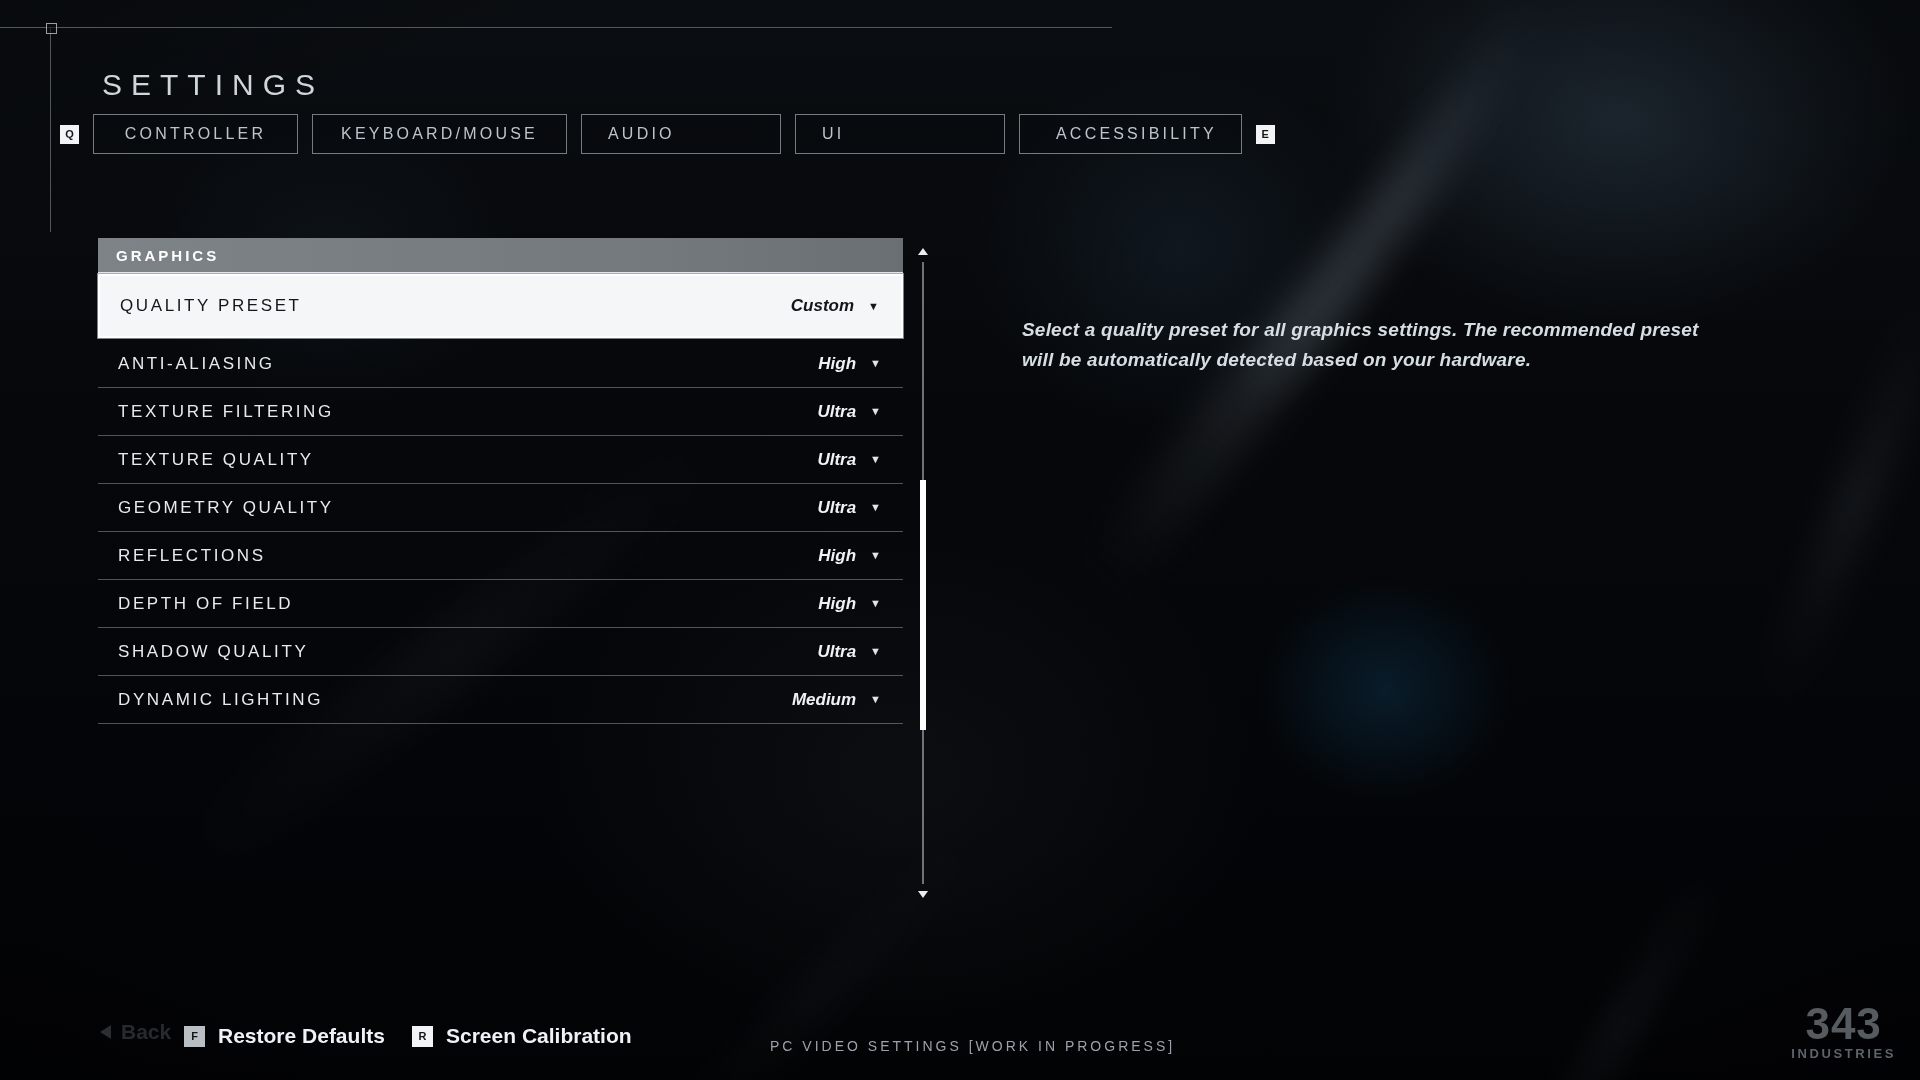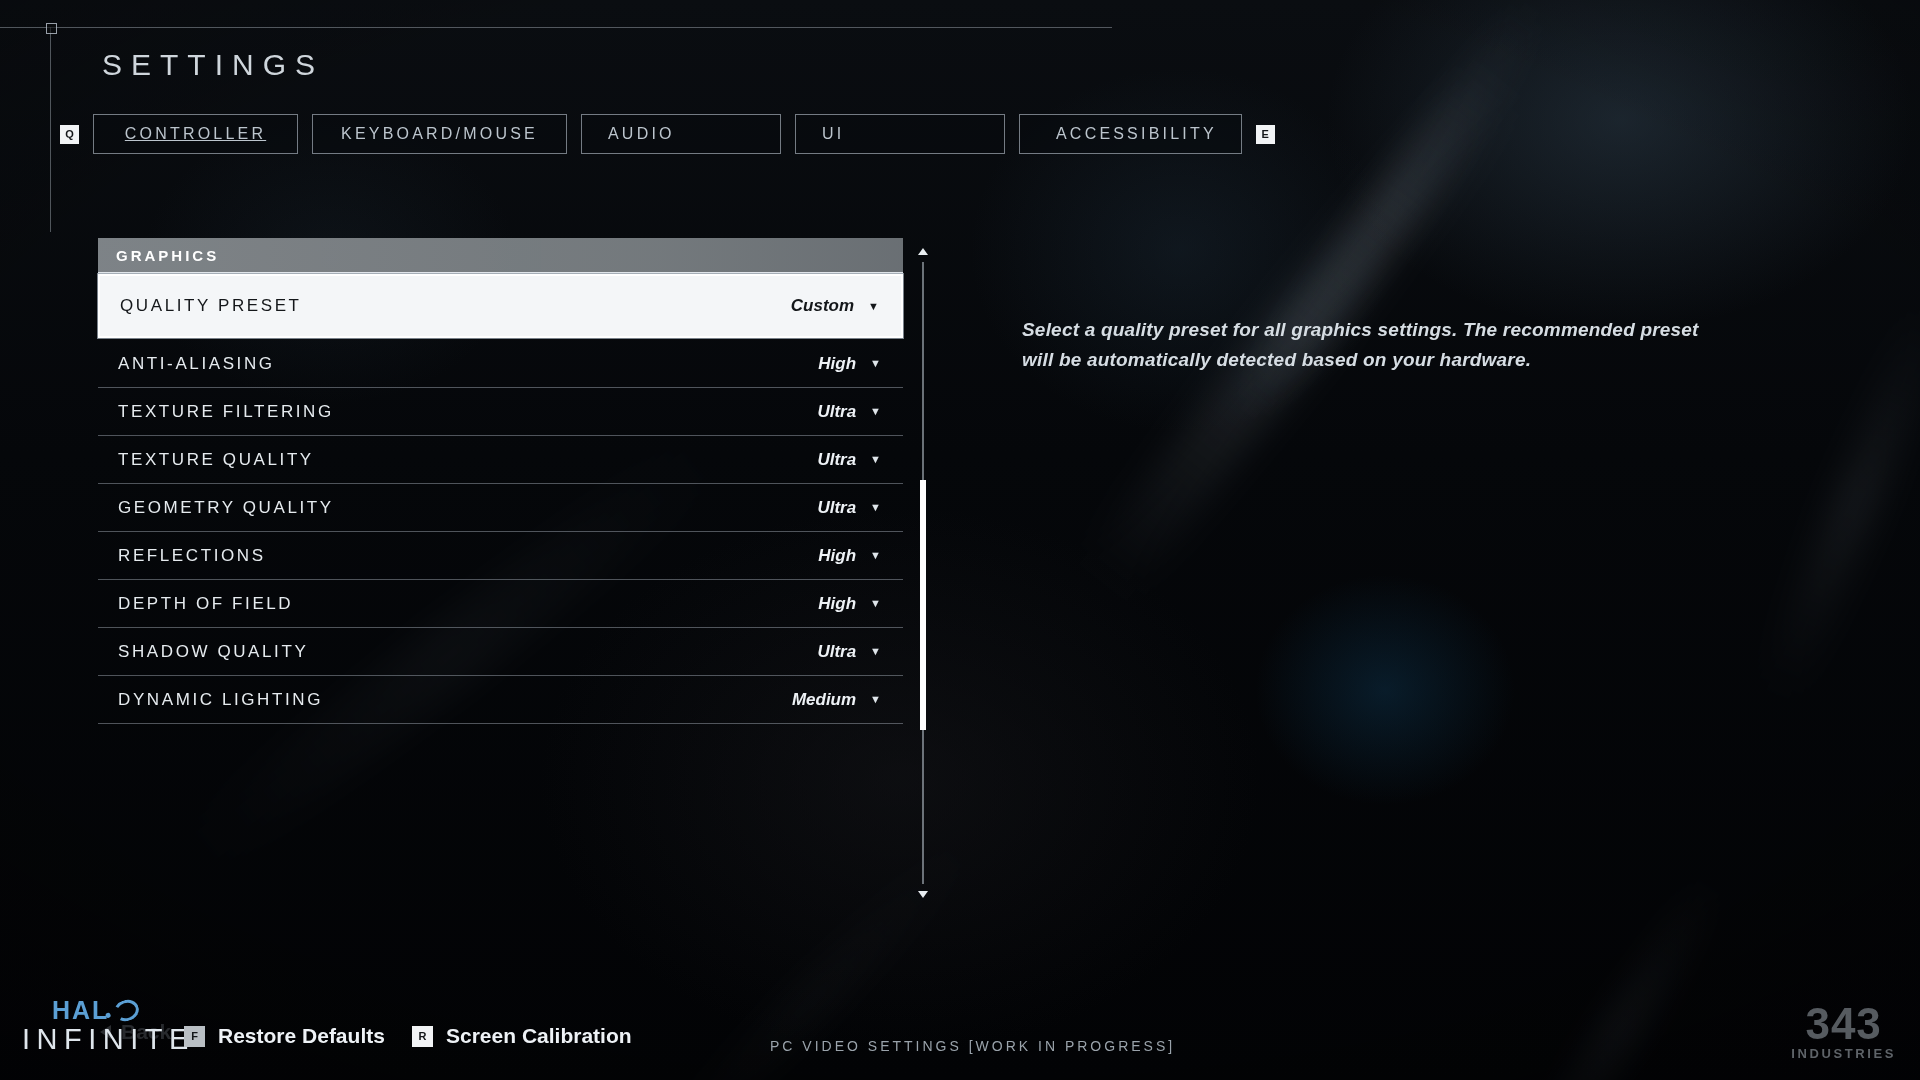--- a/index.html
+++ b/index.html
@@ -52,21 +52,21 @@
     background: rgba(190,200,210,0.40);
   }
   #frame-node {
     position: absolute; left: 46px; top: 23px; width: 9px; height: 9px;
     border: 1px solid rgba(200,210,220,0.75);
     background: rgba(10,12,14,0.6);
   }
 
   
   #page-title {
-    position: absolute; left: 102px; top: 48px;
+    position: absolute; left: 102px; top: 68px;
     font-size: 30px; letter-spacing: 9px; font-weight: 400;
     color: #cfd6dc;
   }
 
   
   #tabbar {
     position: absolute; left: 60px; top: 114px;
     display: flex; align-items: center; gap: 14px;
   }
   .keycap {
@@ -87,21 +87,21 @@
     box-sizing: border-box;
   }
   .tab.active {
     border: 2px solid #ffffff;
     color: #ffffff;
     background: rgba(5,8,11,0.85);
   }
   #tab-ui { min-width: 210px; justify-content: flex-start; padding-left: 26px; }
   #tab-audio { min-width: 200px; justify-content: flex-start; padding-left: 26px; }
   #tab-accessibility { min-width: 220px; padding-left: 36px; }
-  #tab-controller { min-width: 205px; text-decoration: underline; }
+  #tab-controller { min-width: 205px; }
   #tab-keyboard { min-width: 255px; }
   #tab-video { min-width: 212px; }
 
   
   #settings-panel {
     position: absolute; left: 98px; top: 238px;
     width: 805px;
   }
   #group-header {
     height: 36px; display: flex; align-items: center;
@@ -357,27 +357,20 @@
 
 <div id="description">Select a quality preset for all graphics settings. The recommended preset will be automatically detected based on your hardware.</div>
 
 <div id="bottombar">
 
   <div id="back-ghost">
     <span id="back-arrow"></span>
     <span>Back</span>
   </div>
 
-  <div id="halo-logo">
-    <div id="halo-word">
-      <span>HAL</span>
-      <span id="halo-ring"></span>
-    </div>
-    <div id="infinite-word">INFINITE</div>
-  </div>
 
   <div class="footer-action" id="action-restore">
     <span class="keycap">F</span>
     <span>Restore Defaults</span>
   </div>
 
   <div class="footer-action" id="action-calibration">
     <span class="keycap">R</span>
     <span>Screen Calibration</span>
   </div>

